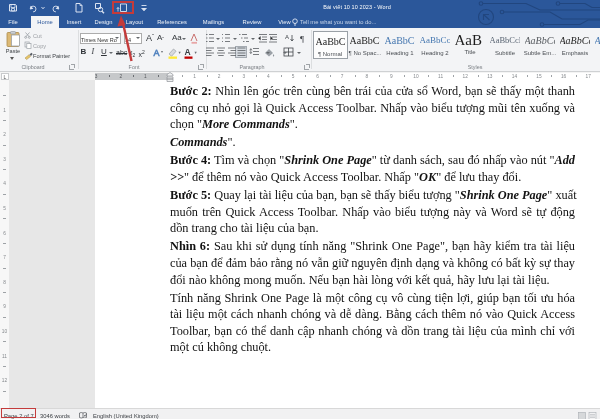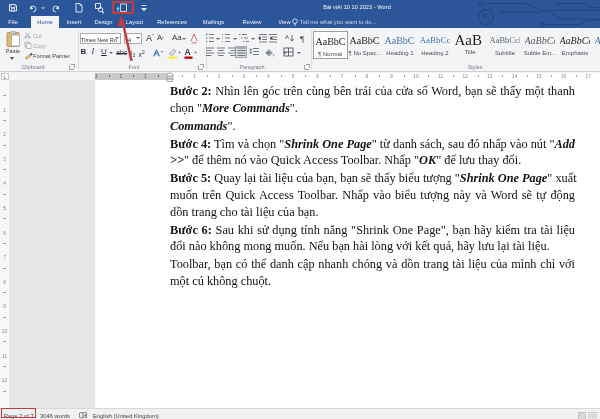--- a/index.html
+++ b/index.html
@@ -356,34 +356,38 @@
       <div class="vtick" style="top:162.9px;"></div>
       <div class="vtick" style="top:187.5px;"></div>
       <div class="vtick" style="top:212.1px;"></div>
       <div class="vtick" style="top:236.7px;"></div>
       <div class="vtick" style="top:261.3px;"></div>
       <div class="vtick" style="top:285.9px;"></div>
       <div class="vtick" style="top:310.5px;"></div>
     </div>
     <div id="textblock">
       <div class="ln j"><b>Bước 2:</b> Nhìn lên góc trên cùng bên trái của cửa sổ Word, bạn sẽ thấy một thanh</div>
+      <div class="ln j">công cụ nhỏ gọi là Quick Access Toolbar. Nhấp vào biểu tượng mũi tên xuống và</div>
       <div class="ln">chọn "<b><i>More Commands</i></b>".</div>
       <div class="pgap"></div>
       <div class="ln"><b><i>Commands</i></b>".</div>
       <div class="pgap"></div>
       <div class="ln j"><b>Bước 4:</b> Tìm và chọn "<b><i>Shrink One Page</i></b>" từ danh sách, sau đó nhấp vào nút "<b><i>Add</i></b></div>
       <div class="ln"><b><i>&gt;&gt;</i></b>" để thêm nó vào Quick Access Toolbar. Nhấp "<b><i>OK</i></b>" để lưu thay đổi.</div>
       <div class="pgap"></div>
       <div class="ln j"><b>Bước 5:</b> Quay lại tài liệu của bạn, bạn sẽ thấy biểu tượng "<b><i>Shrink One Page</i></b>" xuất</div>
       <div class="ln j">muốn trên Quick Access Toolbar. Nhấp vào biểu tượng này và Word sẽ tự động</div>
       <div class="ln">dồn trang cho tài liệu của bạn.</div>
       <div class="pgap"></div>
-      <div class="ln j"><b>Bước 6:</b> Sau khi sử dụng tính năng "Shrink One Page", bạn hãy kiểm tra tài liệu</div>
+      <div class="ln j"><b>Nhìn 6:</b> Sau khi sử dụng tính năng "Shrink One Page", bạn hãy kiểm tra tài liệu</div>
+      <div class="ln j">của bạn để đảm bảo rằng nó vẫn giữ nguyên định dạng và không có bất kỳ sự thay</div>
       <div class="ln">đổi nào không mong muốn. Nếu bạn hài lòng với kết quả, hãy lưu lại tài liệu.</div>
       <div class="pgap"></div>
+      <div class="ln j">Tính năng Shrink One Page là một công cụ vô cùng tiện lợi, giúp bạn tối ưu hóa</div>
+      <div class="ln j">tài liệu một cách nhanh chóng và dễ dàng. Bằng cách thêm nó vào Quick Access</div>
       <div class="ln j">Toolbar, bạn có thể danh cập nhanh chóng và dồn trang tài liệu của mình chỉ với</div>
       <div class="ln">một cú không chuột.</div>
     </div>
   </div>
 
   <div class="abs" id="statusbar">
     <div class="sitem" style="left:4px;">Page 2 of 7</div>
     <div class="sitem" style="left:40px;">3046 words</div>
     <svg class="abs" style="left:79px;top:3px" width="8" height="7" viewBox="0 0 8 7">
       <path d="M0.5 1 q1.75 -1 3.5 0 q1.75 -1 3.5 0 v4.5 q-1.75 -1 -3.5 0 q-1.75 1 -3.5 0 z M4 1 v4.5" fill="none" stroke="#54575c" stroke-width="0.7"></path>

